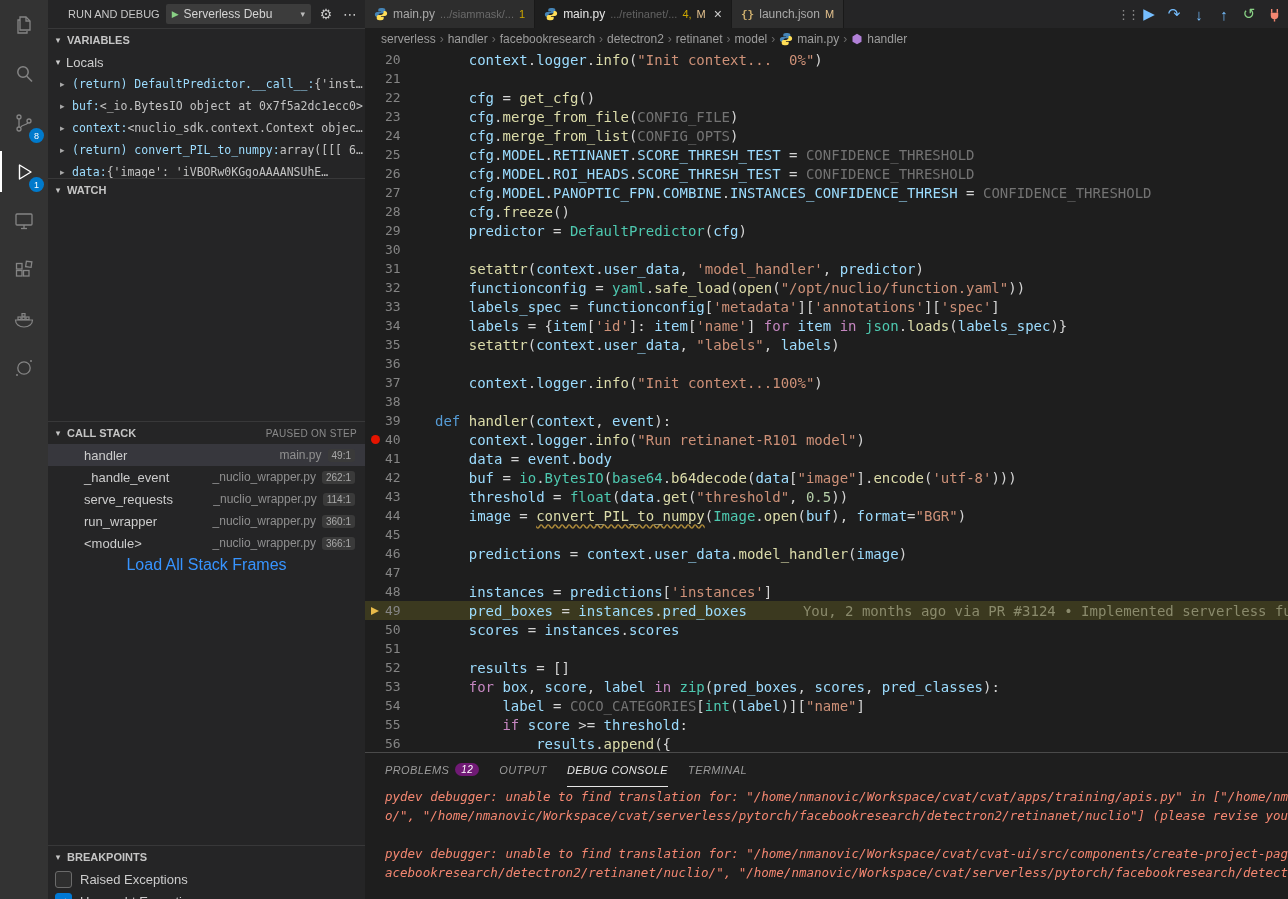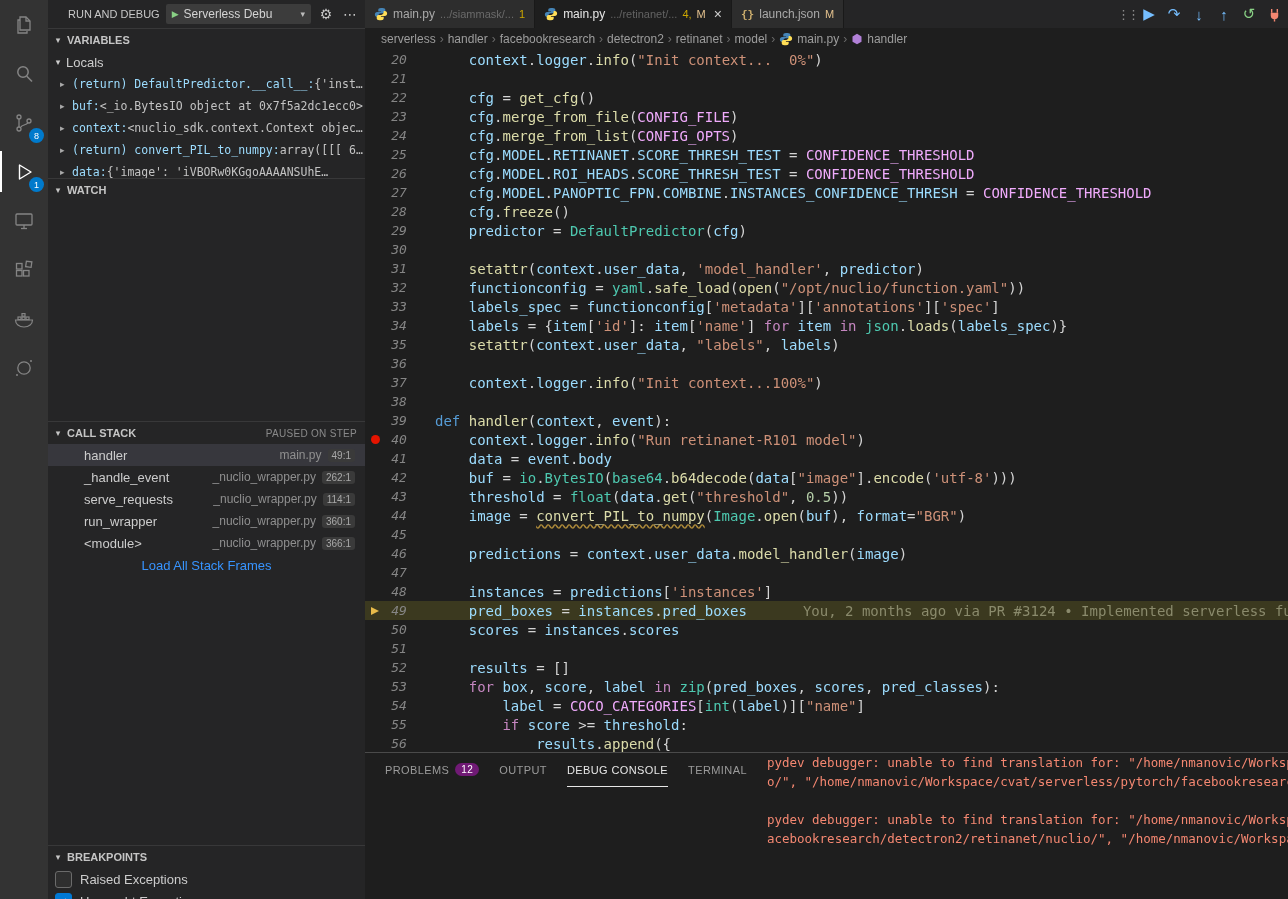--- a/index.html
+++ b/index.html
@@ -39,21 +39,21 @@
   .vname{color:#9cdcfe;flex:none;text-align:center;}
   .vval{color:#c3c3c3;}
 
   .watch-body{height:220px;flex:none;}
   .stack-body{height:132px;flex:none;}
   .csrow{height:22px;display:flex;align-items:center;gap:6px;padding:0 10px 0 36px;font-size:13px;white-space:nowrap;overflow:hidden;cursor:pointer;}
   .csrow.sel{background:#37373d;}
   .csname{color:#cccccc;}
   .csfile{color:#8f8f8f;font-size:12px;}
   .csbadge{background:#3a3a3a;color:#a8a8a8;font-size:10px;padding:1px 4px;border-radius:3px;}
-  .loadmore{height:22px;display:flex;align-items:center;justify-content:center;color:#3794ff;font-size:13px;cursor:pointer;}
+  .loadmore{height:22px;display:flex;align-items:center;justify-content:center;color:#3794ff;font-size:16px;cursor:pointer;}
   .spacer{flex:1;}
   .break-sec{height:54px;flex:none;overflow:hidden;display:flex;flex-direction:column;}
   .bprow{height:22px;flex:none;display:flex;align-items:center;gap:8px;padding-left:7px;font-size:13px;color:#cccccc;}
   .cb{width:15px;height:15px;flex:none;border:1px solid #6b6b6b;border-radius:3px;background:#2f2f2f;
       display:flex;align-items:center;justify-content:center;font-size:10px;color:#ffffff;cursor:pointer;}
   .cb.checked{background:#0078d4;border-color:#0078d4;}
 
   
   .main{flex:1;min-width:0;display:flex;flex-direction:column;background:#1e1e1e;}
   .tabbar{height:28px;flex:none;background:#252526;display:flex;position:relative;}
@@ -75,29 +75,29 @@
   .bsep{color:#6a6a6a;}
   .bitem{cursor:pointer;}
   .bicon{display:flex;align-items:center;}
 
   .editor{flex:1;overflow:hidden;font-family:"DejaVu Sans Mono",monospace;font-size:14px;}
   .crow{height:19px;display:flex;align-items:center;white-space:pre;}
   .crow.cur{background:rgba(227,218,37,0.15);}
   .glyph{width:20px;flex:none;display:flex;align-items:center;justify-content:center;}
   .bpdot{width:9px;height:9px;border-radius:50%;background:#e51400;}
   .arrow{width:0;height:0;border-top:4.5px solid transparent;border-bottom:4.5px solid transparent;border-left:8px solid #e8bb4a;}
-  .lnum{width:28px;flex:none;text-align:center;color:#858585;font-size:13px;font-style:italic;}
+  .lnum{width:28px;flex:none;text-align:left;color:#858585;font-size:13px;}
   .ctext{margin-left:22px;color:#d4d4d4;}
   .blame{margin-left:56px;color:#8a8a6c;}
-  .tk-o{color:#d4d4d4}.tk-v{color:#9cdcfe}.tk-c{color:#f0abfc}.tk-f{color:#dcdcaa}
+  .tk-o{color:#d4d4d4}.tk-v{color:#9cdcfe}.tk-c{color:#737373}.tk-f{color:#dcdcaa}
   .tk-fw{color:#dcdcaa;text-decoration:underline wavy rgba(190,150,60,.9);text-underline-offset:3px;}
   .tk-k{color:#569cd6}.tk-kc{color:#c586c0}.tk-s{color:#ce9178}.tk-n{color:#b5cea8}.tk-t{color:#4ec9b0}
 
   
-  .panel{height:146px;flex:none;border-top:1px solid #4a4a4a;background:#1e1e1e;display:flex;flex-direction:row;}
+  .panel{height:146px;flex:none;border-top:1px solid #4a4a4a;background:#1e1e1e;display:flex;flex-direction:column;font-style:italic;}
   .panel-tabs{height:34px;flex:none;display:flex;align-items:stretch;gap:20px;padding-left:20px;}
   .ptab{display:flex;align-items:center;gap:6px;font-size:11px;letter-spacing:.4px;color:#9b9b9b;
         border-bottom:1px solid transparent;cursor:pointer;}
   .ptab.active{color:#e7e7e7;border-bottom-color:#e7e7e7;}
   .pbadge{background:#701a75;color:#ffffff;border-radius:9px;padding:1px 6px;font-size:10px;}
   .console{flex:1;overflow:hidden;padding-left:20px;font-family:"DejaVu Sans Mono",monospace;font-size:12.5px;color:#f48771;}
   .conline{height:19px;line-height:19px;white-space:pre;overflow:hidden;}
 </style>
 </head>
 <body>

